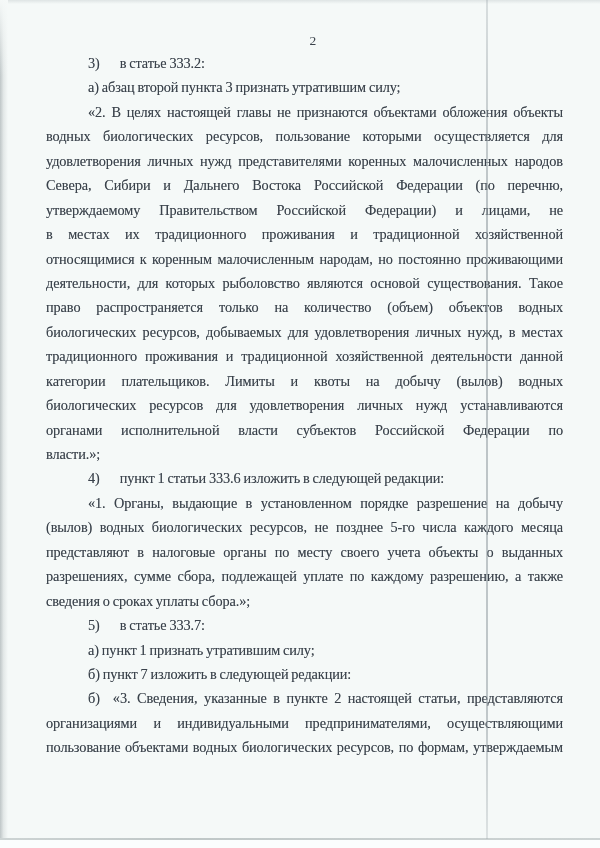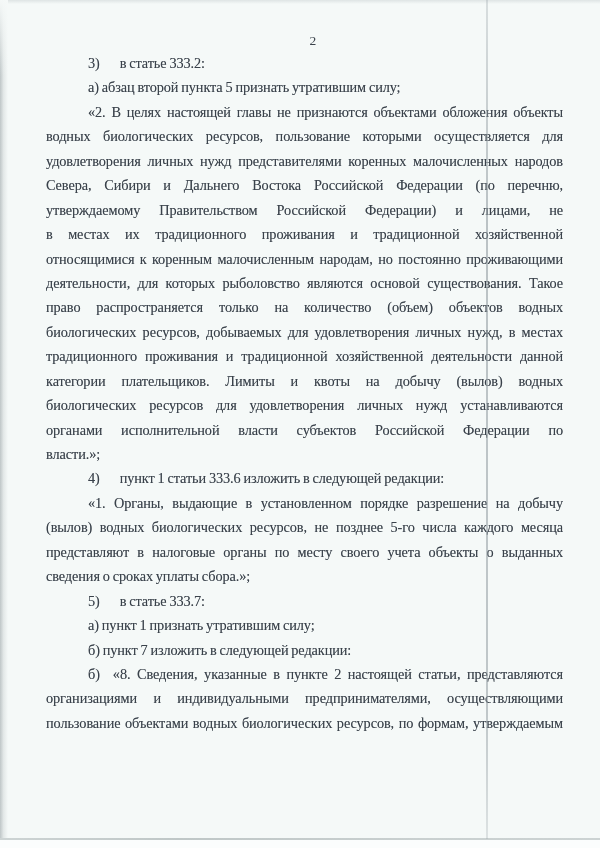--- a/index.html
+++ b/index.html
@@ -78,45 +78,46 @@
 <body>
 
 <div class="page">
   <div class="top-edge"></div>
   <div class="left-shadow"></div>
 
   <div class="page-number">2</div>
 
   <div class="text-block">
       <div class="ln item"><span>3)</span><span class="gap" style="width: 20px;"></span><span>в статье 333.2:</span></div>
-      <div class="ln indent">а) абзац второй пункта 5 признать утратившим силу;</div>
+      <div class="ln indent">а) абзац второй пункта 3 признать утратившим силу;</div>
       <div class="ln indent just">«2. В целях настоящей главы не признаются объектами обложения объекты</div>
       <div class="ln just">водных биологических ресурсов, пользование которыми осуществляется для</div>
       <div class="ln just">удовлетворения личных нужд представителями коренных малочисленных народов</div>
       <div class="ln just">Севера, Сибири и Дальнего Востока Российской Федерации (по перечню,</div>
       <div class="ln just">утверждаемому Правительством Российской Федерации) и лицами, не</div>
       <div class="ln just">в местах их традиционного проживания и традиционной хозяйственной</div>
       <div class="ln just">относящимися к коренным малочисленным народам, но постоянно проживающими</div>
       <div class="ln just">деятельности, для которых рыболовство являются основой существования. Такое</div>
       <div class="ln just">право распространяется только на количество (объем) объектов водных</div>
       <div class="ln just">биологических ресурсов, добываемых для удовлетворения личных нужд, в местах</div>
       <div class="ln just">традиционного проживания и традиционной хозяйственной деятельности данной</div>
       <div class="ln just">категории плательщиков. Лимиты и квоты на добычу (вылов) водных</div>
       <div class="ln just">биологических ресурсов для удовлетворения личных нужд устанавливаются</div>
       <div class="ln just">органами исполнительной власти субъектов Российской Федерации по</div>
       <div class="ln">власти.»;</div>
       <div class="ln item"><span>4)</span><span class="gap" style="width: 20px;"></span><span>пункт 1 статьи 333.6 изложить в следующей редакции:</span></div>
       <div class="ln indent just">«1. Органы, выдающие в установленном порядке разрешение на добычу</div>
       <div class="ln just">(вылов) водных биологических ресурсов, не позднее 5-го числа каждого месяца</div>
       <div class="ln just">представляют в налоговые органы по месту своего учета объекты о выданных</div>
+      <div class="ln just">разрешениях, сумме сбора, подлежащей уплате по каждому разрешению, а также</div>
       <div class="ln">сведения о сроках уплаты сбора.»;</div>
       <div class="ln item"><span>5)</span><span class="gap" style="width: 20px;"></span><span>в статье 333.7:</span></div>
       <div class="ln indent">а) пункт 1 признать утратившим силу;</div>
       <div class="ln indent">б) пункт 7 изложить в следующей редакции:</div>
-      <div class="ln item just"><span>б)</span><span class="gap" style="width: 13px;"></span><span>«8. Сведения, указанные в пункте 2 настоящей статьи, представляются</span></div>
+      <div class="ln item just"><span>б)</span><span class="gap" style="width: 13px;"></span><span>«3. Сведения, указанные в пункте 2 настоящей статьи, представляются</span></div>
       <div class="ln just">организациями и индивидуальными предпринимателями, осуществляющими</div>
       <div class="ln just">пользование объектами водных биологических ресурсов, по формам, утверждаемым</div>
     </div>
 
   <div class="fold-line"></div>
   <div class="bottom-edge"></div>
   <div class="bottom-margin"></div>
 </div>
 
 </body></html>

